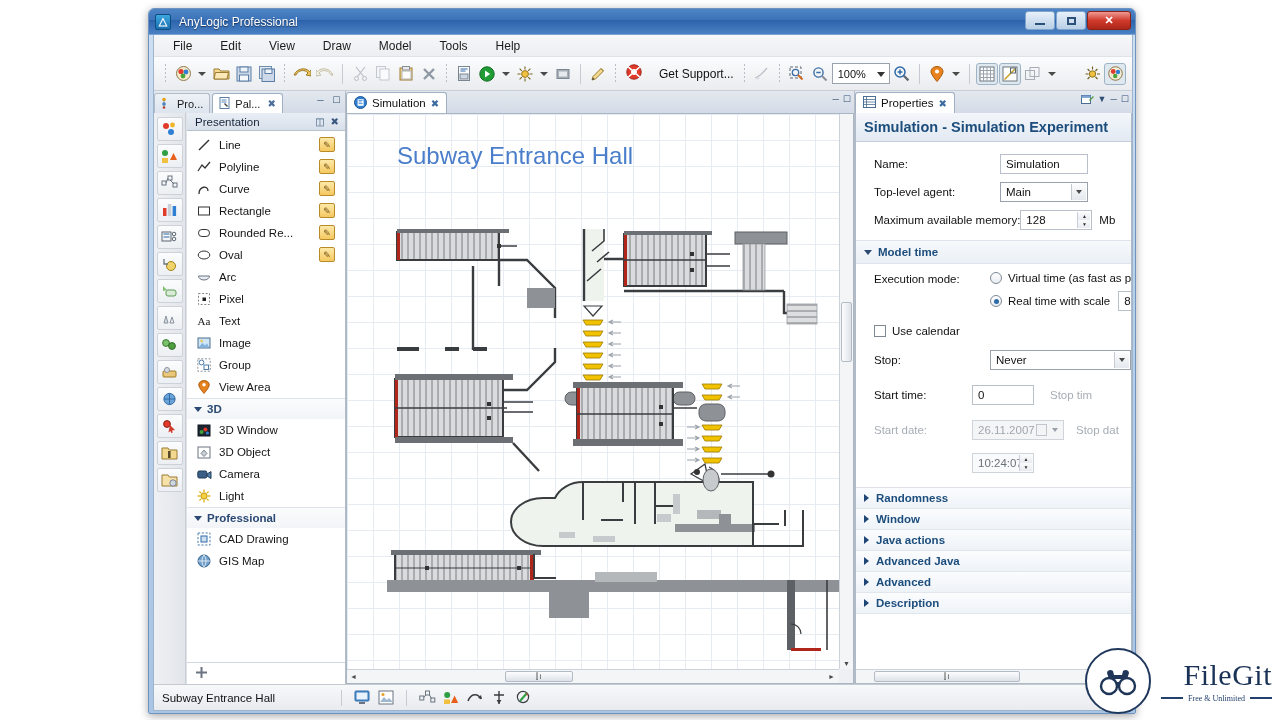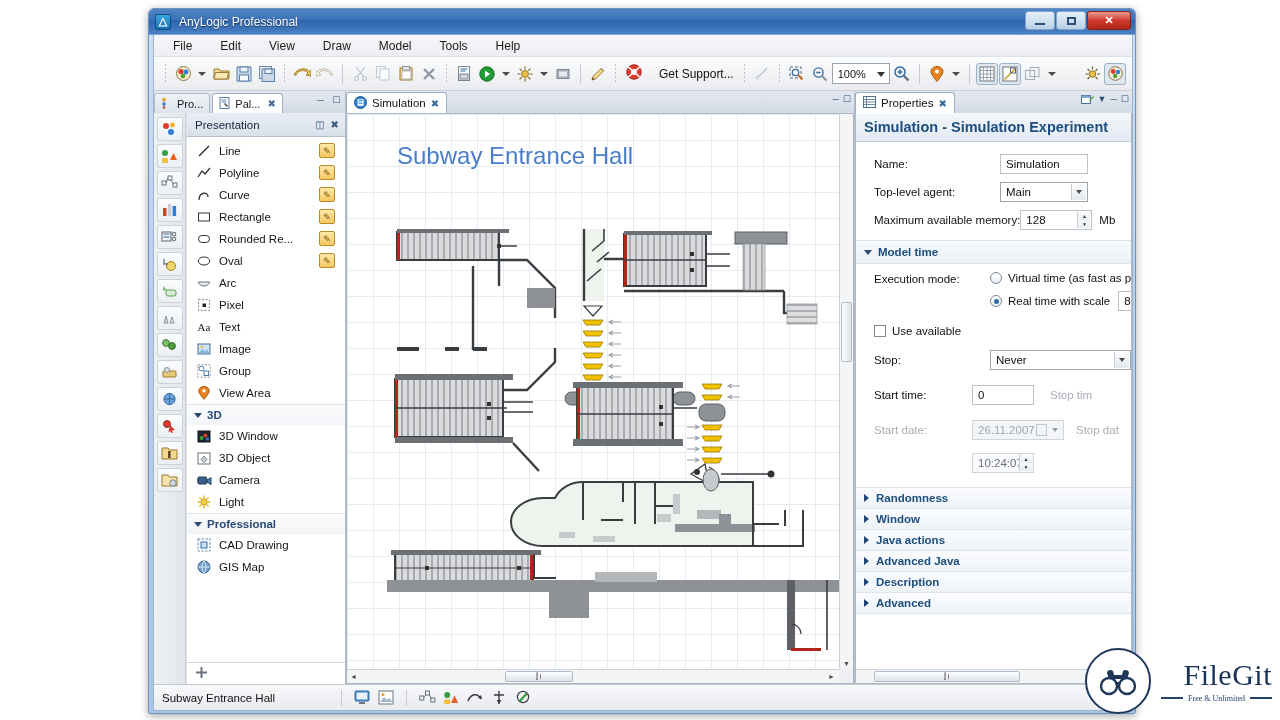--- a/index.html
+++ b/index.html
@@ -177,21 +177,21 @@
     padding-top:4px; gap:3px;
   }
   .pal-rail-ico {
     width:26px;height:24px;
     display:flex;align-items:center;justify-content:center;
     border:1px solid #cdd2d9; border-radius:2px;
     background:linear-gradient(to bottom,#fbfcfd,#eceff3);
   }
   .pal-main { flex:1; display:flex; flex-direction:column; background:#fff; border-left:1px solid #dfe2e7; }
   .pal-header {
-    height:24px;
+    height:18px;
     display:flex; align-items:center;
     background: linear-gradient(to bottom,#e9eef5,#d8e0ea);
     border-bottom:1px solid #b7c1cd;
     padding-left:8px; font-size:11.5px; color:#16243a;
   }
   .pal-header .hctrl { margin-left:auto; display:flex; gap:6px; padding-right:6px; color:#3b5a80; font-size:10px; }
   .pal-list { flex:1; overflow:hidden; padding-top:3px; background:#fff; }
   .pal-row {
     display:flex; align-items:center;
     height:22px; padding-left:8px; font-size:11.5px; color:#141414;
@@ -1262,21 +1262,21 @@
                   <span style="display:flex;align-items:center;white-space:nowrap;">
                     <span class="radio on"></span>
                     <span>Real time with scale</span>
                     <span class="fin" style="width:30px;margin-left:8px;">8</span>
                   </span>
                 </span>
               </div>
 
               <div class="frow" style="padding-top:10px;">
                 <span class="chk"></span>
-                <span>Use available</span>
+                <span>Use calendar</span>
               </div>
 
               <div class="frow" style="padding-top:9px;">
                 <span class="flabel" style="min-width:116px;">Stop:</span>
                 <span class="fcombo" style="width:142px;">
                   <span>Never</span>
                   <span class="arw">
                       <i></i>
                     </span>
                 </span>
@@ -1322,25 +1322,25 @@
                 <div class="cs-row">
                   <span class="tri-r"></span>
                   <span>Java actions</span>
                 </div>
                 <div class="cs-row">
                   <span class="tri-r"></span>
                   <span>Advanced Java</span>
                 </div>
                 <div class="cs-row">
                   <span class="tri-r"></span>
-                  <span>Description</span>
+                  <span>Advanced</span>
                 </div>
                 <div class="cs-row">
                   <span class="tri-r"></span>
-                  <span>Advanced</span>
+                  <span>Description</span>
                 </div>
               </div>
             </div>
 
             <div class="props-hsb">
               <div class="th">⫿i</div>
             </div>
           </div>
         </div>
 

